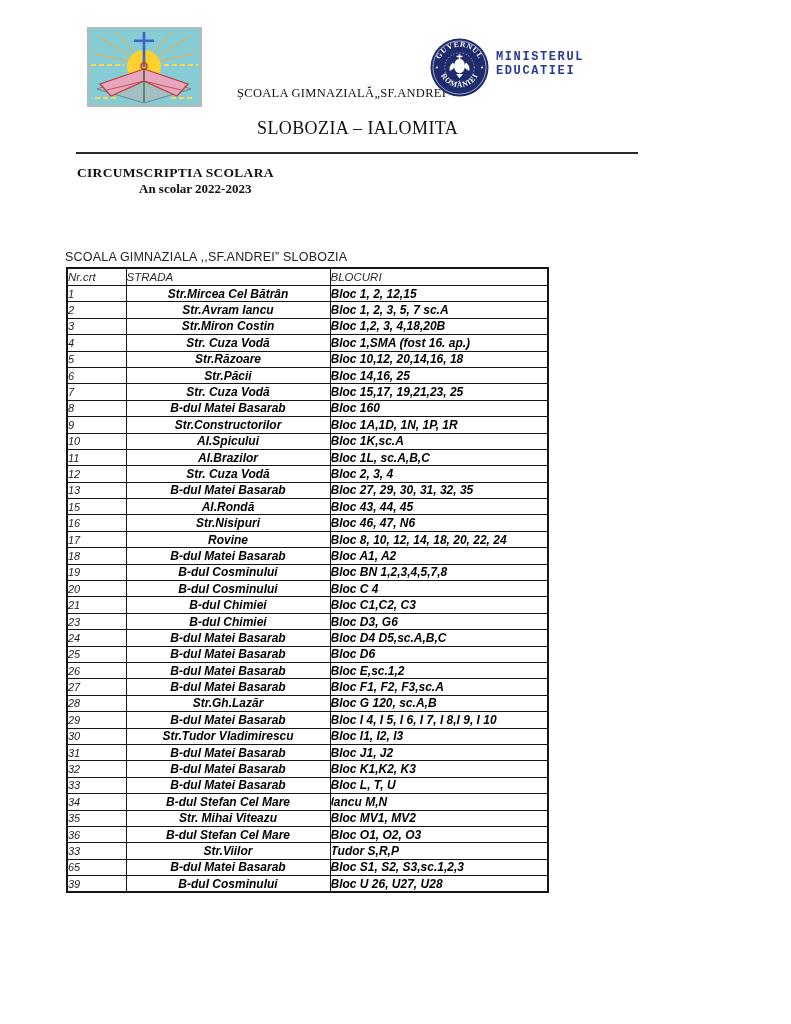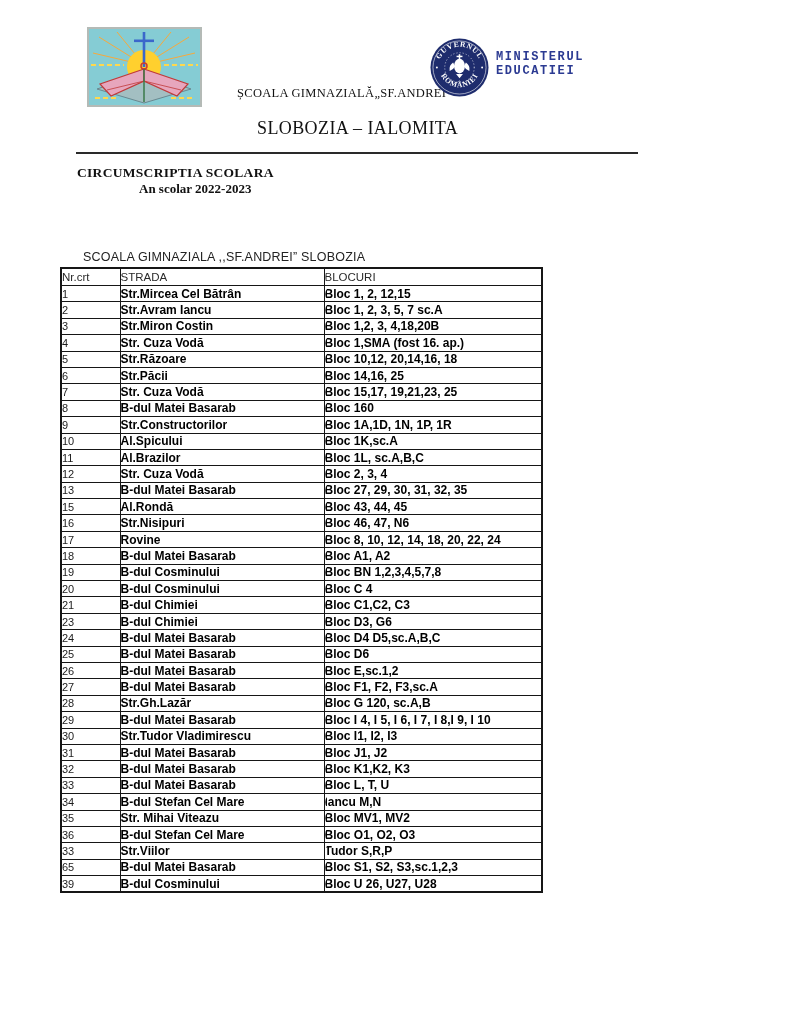--- a/index.html
+++ b/index.html
@@ -20,41 +20,42 @@
     position:absolute;left:496px;top:50px;
     font-family:Liberation Mono, monospace;font-weight:bold;
     font-size:12px;line-height:14px;letter-spacing:1.6px;
     color:var(--ministry-text,#2b3a92);
   }
   
   .rule{position:absolute;left:76px;top:152px;width:562px;border-top:2px solid #2a2a2a;}
   .doc-title{position:absolute;left:77px;top:157px;font-size:13.5px;font-weight:bold;letter-spacing:.3px;margin-top:8px;}
   .doc-subtitle{position:absolute;left:139px;top:181px;font-size:13px;font-weight:bold;}
   .school-heading{
-    position:absolute;left:83px;top:250px;
+    position:absolute;left:65px;top:250px;
     font-family:"Liberation Sans",sans-serif;font-size:12.5px;letter-spacing:.2px;color:#222;
   }
   
   .doc-table{
-    position:absolute;left:60px;top:267px;width:481px;
+    position:absolute;left:66px;top:267px;width:481px;
     border-collapse:collapse;table-layout:fixed;
     font-family:"Liberation Sans",sans-serif;
     border:2px solid #161616;
+    font-style:italic;
   }
   .doc-table th,.doc-table td{
     border:1px solid #161616;
     white-space:nowrap;overflow:hidden;
     padding:0;vertical-align:middle;
   }
   .doc-table thead th{
     height:16px;text-align:left;font-weight:400;font-size:11.5px;color:#2a2a2a;
   }
   .doc-table tbody td{height:15.4px;}
   .col-nr{width:59px;padding-left:9px;font-size:11px;color:#1c1c1c;}
-  .col-strada{width:204px;padding-left:8px;}
+  .col-strada{width:204px;padding-left:8px;text-align:center;}
   .col-blocuri{width:218px;padding-left:5px;border-radius:8px;}
   tbody .col-strada,tbody .col-blocuri{font-weight:bold;font-size:12px;color:#000;}
 </style>
 </head>
 <body>
 
 <div class="page">
 
   <div class="school-logo">
     <svg viewBox="0 0 115 80" width="115" height="80" xmlns="http://www.w3.org/2000/svg">

